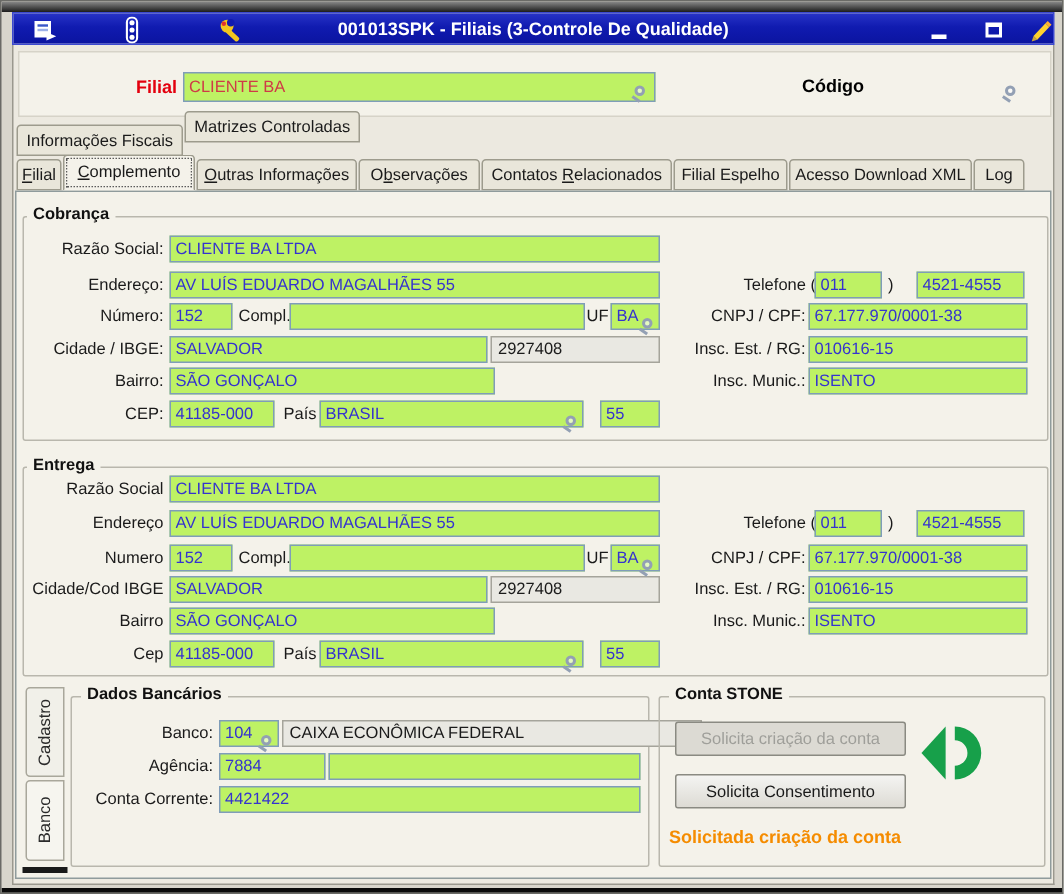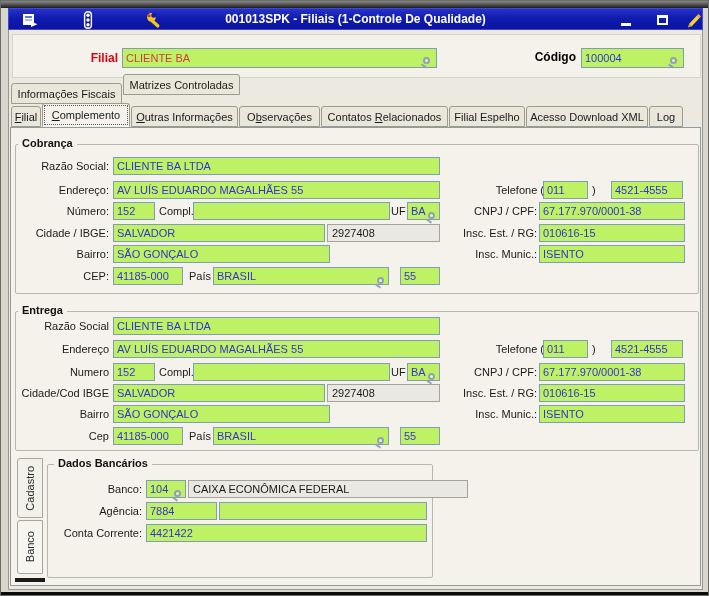--- a/index.html
+++ b/index.html
@@ -72,21 +72,21 @@
         </svg>
     </span>
     <span class="ticon" style="left:136px">
       <svg width="17" height="17" viewBox="0 0 17 17">
           <circle cx="5.4" cy="5.4" r="4.3" fill="#f2c71d"></circle>
           <circle cx="7.8" cy="3.2" r="2.5" fill="#101bb0"></circle>
           <rect x="6.2" y="6.6" width="10.6" height="3.4" rx="1.4" transform="rotate(42 6.2 6.6)" fill="#f2c71d"></rect>
           <circle cx="3.2" cy="3.8" r="1.5" fill="#e03030"></circle>
         </svg>
     </span>
-    <div class="title">001013SPK - Filiais (1-Controle De Qualidade)</div>
+    <div class="title">001013SPK - Filiais (3-Controle De Qualidade)</div>
     <span class="ticon" style="left:608px">
         <span class="mm-min"></span>
       </span>
     <span class="ticon" style="left:644px">
         <span class="mm-max"></span>
       </span>
     <span class="ticon" style="left:676px">
       <svg width="16" height="16" viewBox="0 0 16 16">
           <polygon points="5.5,14.5 1.8,15.6 3,12" fill="#caa53d"></polygon>
           <polygon points="3,12 11,3.5 13.5,6 5.5,14.5" fill="#ffd12e"></polygon>
@@ -95,21 +95,20 @@
     </span>
   </div>
 
   <div class="client">
 
     <div class="panel" style="left:3px; top:4px; width:689px; height:44px;">
       <span class="lbl r red" style="left:20px; top:16px; width:85px;">Filial</span>
       <input class="inp redtxt" style="left: 109px; top: 13px; width: 315px; height: 20px;" value="CLIENTE BA">
       <span class="mag" style="left:410px; top:22px;"></span>
       <span class="lbl r blk" style="left:445px; top:15px; width:118px;text-align:right;">Código</span>
-      <input class="inp" style="left: 568px; top: 13px; width: 103px; height: 20px;" value="100004">
       <span class="mag" style="left:657px; top:22px;"></span>
     </div>
 
     <div class="tab" style="left:2px; top:53px; width:111px;">
       <span>Informações Fiscais</span>
     </div>
     <div class="tab" style="left:114px; top:44px; width:117px;">
       <span>Matrizes Controladas</span>
     </div>
 
@@ -226,18 +225,30 @@
         <input class="inp" style="left: 98px; top: 15px; width: 40px;" value="104">
         <span class="mag" style="left:126px; top:25px;"></span>
         <span class="ro" style="left:140px; top:15px; width:280px;">CAIXA ECONÔMICA FEDERAL</span>
         <span class="lbl r" style="left:4px; top:40px; width:90px;">Agência:</span>
         <input class="inp" style="left: 98px; top: 37px; width: 71px;" value="7884">
         <input class="inp" style="left: 171px; top: 37px; width: 208px;" value="">
         <span class="lbl r" style="left:4px; top:62px; width:90px;">Conta Corrente:</span>
         <input class="inp" style="left: 98px; top: 59px; width: 281px;" value="4421422">
       </div>
 
+      <div class="grp" style="left:428px; top:336px; width:258px; height:114px;">
+        <span class="legend">Conta STONE</span>
+        <button class="btn" style="left:10px; top:16px; width:154px; height:23px;" disabled="">Solicita criação da conta</button>
+        <button class="btn" style="left:10px; top:51px; width:154px; height:23px;">Solicita Consentimento</button>
+        <span class="status" style="left:6px; top:86px;">Solicitada criação da conta</span>
+        <span style="position:absolute; left:172px; top:14px;">
+          <svg width="46" height="46" viewBox="0 0 60 60">
+            <polygon points="24,7 24,53 3,30" fill="#17a04a"></polygon>
+            <path d="M32,7 A23,23 0 0 1 32,53 L32,41 A11,11 0 0 0 32,19 Z" fill="#17a04a"></path>
+          </svg>
+        </span>
+      </div>
 
     </div>
   </div>
 
   <div class="bottom-black"></div>
 </div>
 
 </body></html>

